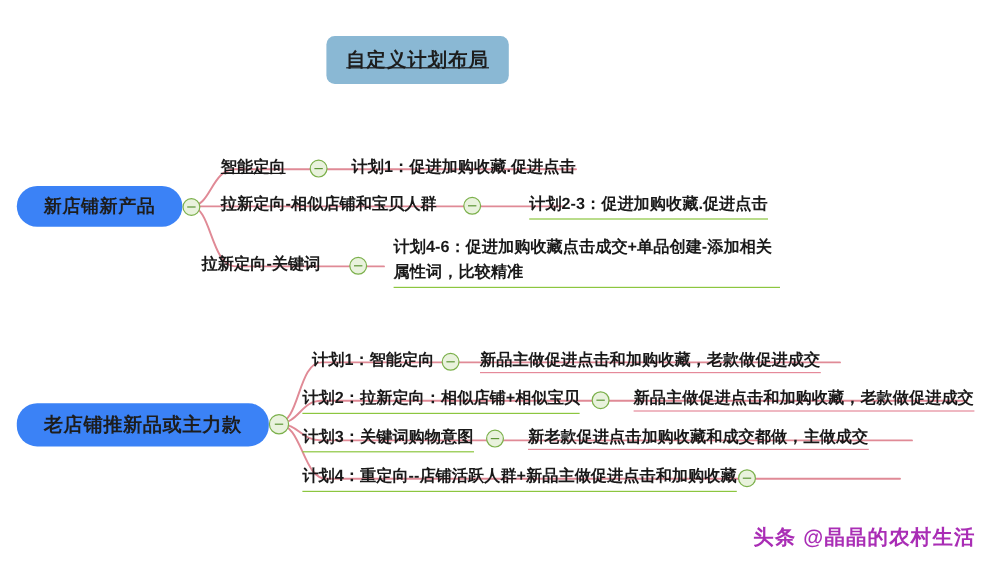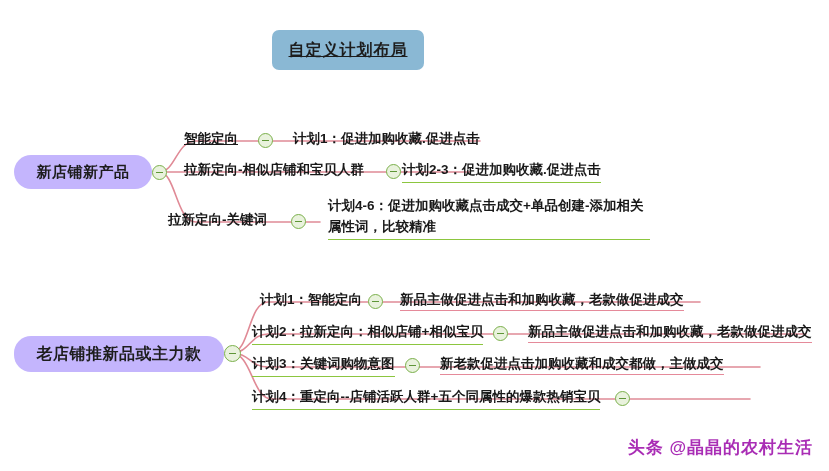--- a/index.html
+++ b/index.html
@@ -45,21 +45,21 @@
     font-size: 16px;
     font-weight: 700;
     letter-spacing: 1px;
     color: #1d1d1d;
     text-decoration: underline;
   }
 
   
   .node-box {
     position: absolute;
-    background: #c4b5fd;
+    background: #3b82f6;
     border-radius: 17px;
     display: flex;
     align-items: center;
     justify-content: center;
     font-size: 15px;
     font-weight: 700;
     letter-spacing: 0.5px;
     color: #1d1d1d;
     text-align: center;
   }
@@ -167,21 +167,21 @@
     <span>新店铺新产品</span>
   </div>
   <div class="toggle" style="left:152px; top:165px;"></div>
 
   <div class="label u-none" style="left:184px; top:129px;text-decoration:underline;">智能定向</div>
   <div class="toggle" style="left:258px; top:133px;"></div>
   <div class="label u-none" style="left:293px; top:129px;">计划1：促进加购收藏.促进点击</div>
 
   <div class="label u-none" style="left:184px; top:160px;">拉新定向-相似店铺和宝贝人群</div>
   <div class="toggle" style="left:386px; top:164px;"></div>
-  <div class="label u-green" style="left:402px; top:160px;">计划2-3：促进加购收藏.促进点击</div>
+  <div class="label u-green" style="left:441px; top:160px;">计划2-3：促进加购收藏.促进点击</div>
 
   <div class="label u-none" style="left:168px; top:210px;">拉新定向-关键词</div>
   <div class="toggle" style="left:291px; top:214px;"></div>
   <div class="label wrap u-green" style="left:328px; top:195px; width:322px;">计划4-6：促进加购收藏点击成交+单品创建-添加相关属性词，比较精准</div>
 
   <div class="node-box" id="node-old-shop">
     <span>老店铺推新品或主力款</span>
   </div>
   <div class="toggle big" style="left:224px; top:345px;"></div>
 
@@ -190,18 +190,18 @@
   <div class="label u-pink" style="left:400px; top:290px;">新品主做促进点击和加购收藏，老款做促进成交</div>
 
   <div class="label u-green" style="left:252px; top:322px;">计划2：拉新定向：相似店铺+相似宝贝</div>
   <div class="toggle" style="left:493px; top:326px;"></div>
   <div class="label u-pink" style="left:528px; top:322px;">新品主做促进点击和加购收藏，老款做促进成交</div>
 
   <div class="label u-green" style="left:252px; top:354px;">计划3：关键词购物意图</div>
   <div class="toggle" style="left:405px; top:358px;"></div>
   <div class="label u-pink" style="left:440px; top:354px;">新老款促进点击加购收藏和成交都做，主做成交</div>
 
-  <div class="label u-green" style="left:252px; top:387px;">计划4：重定向--店铺活跃人群+五个同属性的爆款热销宝贝</div>
+  <div class="label u-green" style="left:252px; top:387px;">计划4：重定向--店铺活跃人群+新品主做促进点击和加购收藏</div>
   <div class="toggle" style="left:615px; top:391px;"></div>
 
   <div class="watermark">头条 @晶晶的农村生活</div>
 
 </div>
 
 </body></html>

